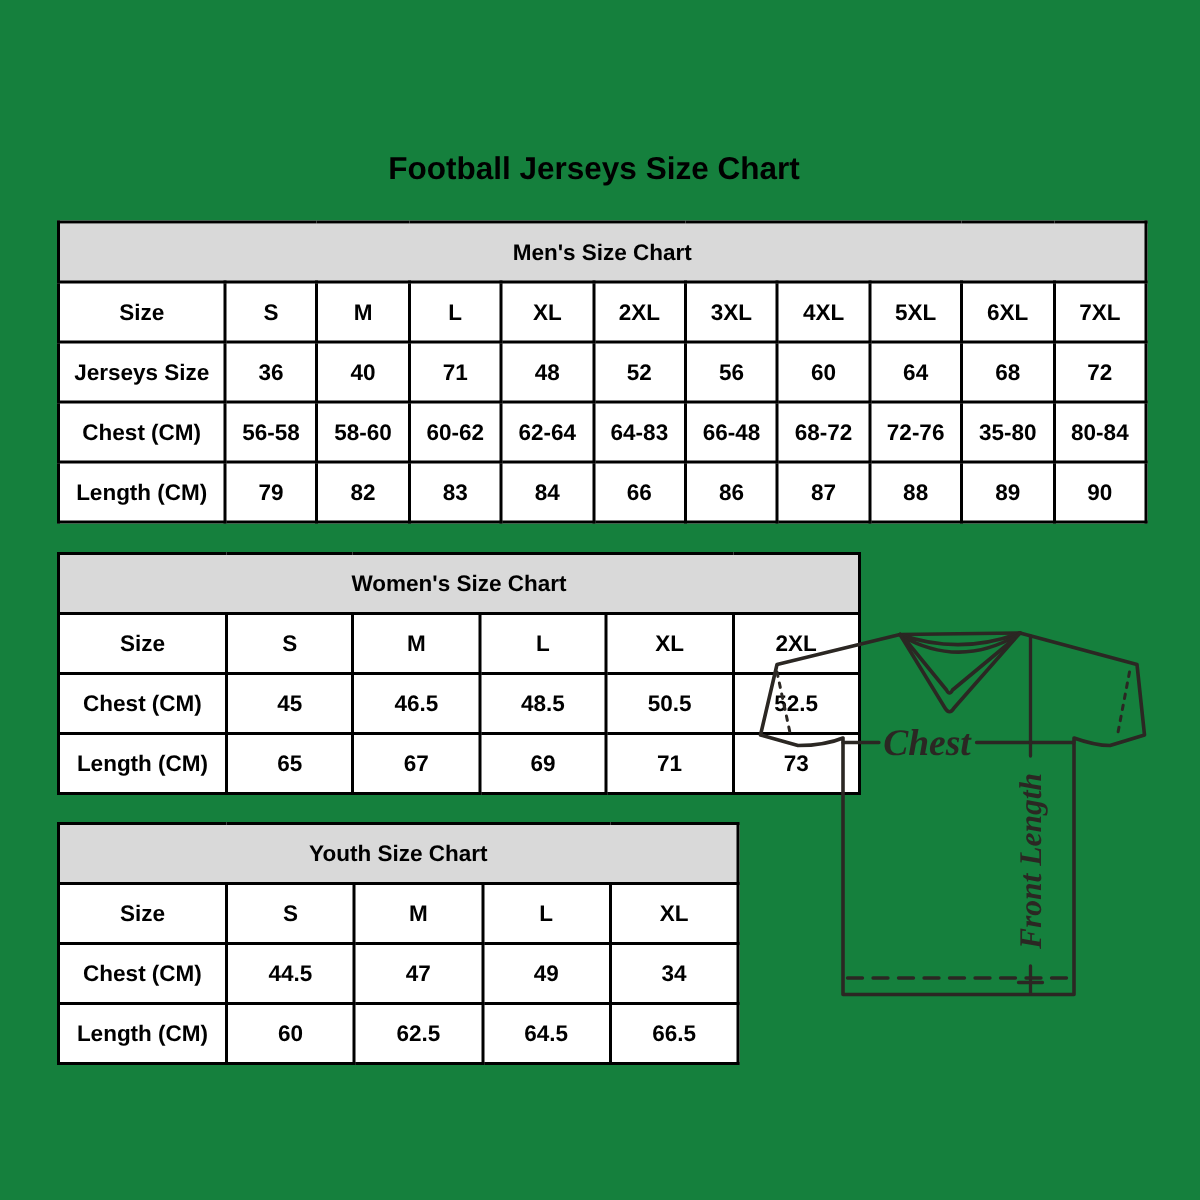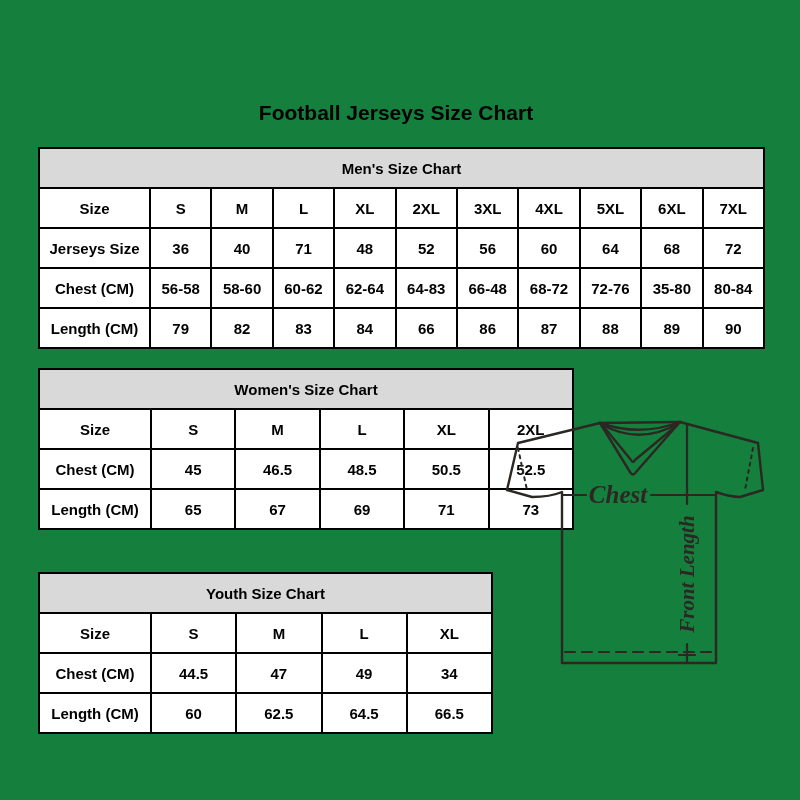--- a/index.html
+++ b/index.html
@@ -18,21 +18,21 @@
   }
   table.sz td {
     border:2px solid #000; text-align:center; vertical-align:middle;
     font-weight:bold; font-size:15px; color:#000; padding:0;
     overflow:hidden; white-space:nowrap;
   }
   table.sz tr { height:40px; }
   td.sec { background:#d9d9d9; font-size:17px; }
   #mens   { left:38px; top:147px; width:727px; }
   #womens { left:38px; top:368px; width:536px; }
-  #youth  { left:38px; top:548px; width:455px;margin-top:24px; }
+  #youth  { left:38px; top:548px; width:455px; }
   .jersey { position:absolute; left:500px; top:415px; width:270px; height:255px; }
   .jersey text {
     font-family:"Liberation Serif", serif; font-style:italic; font-weight:bold;
     fill:#2b2723;
   }
 </style>
 </head>
 <body>
 
 <div class="page">

